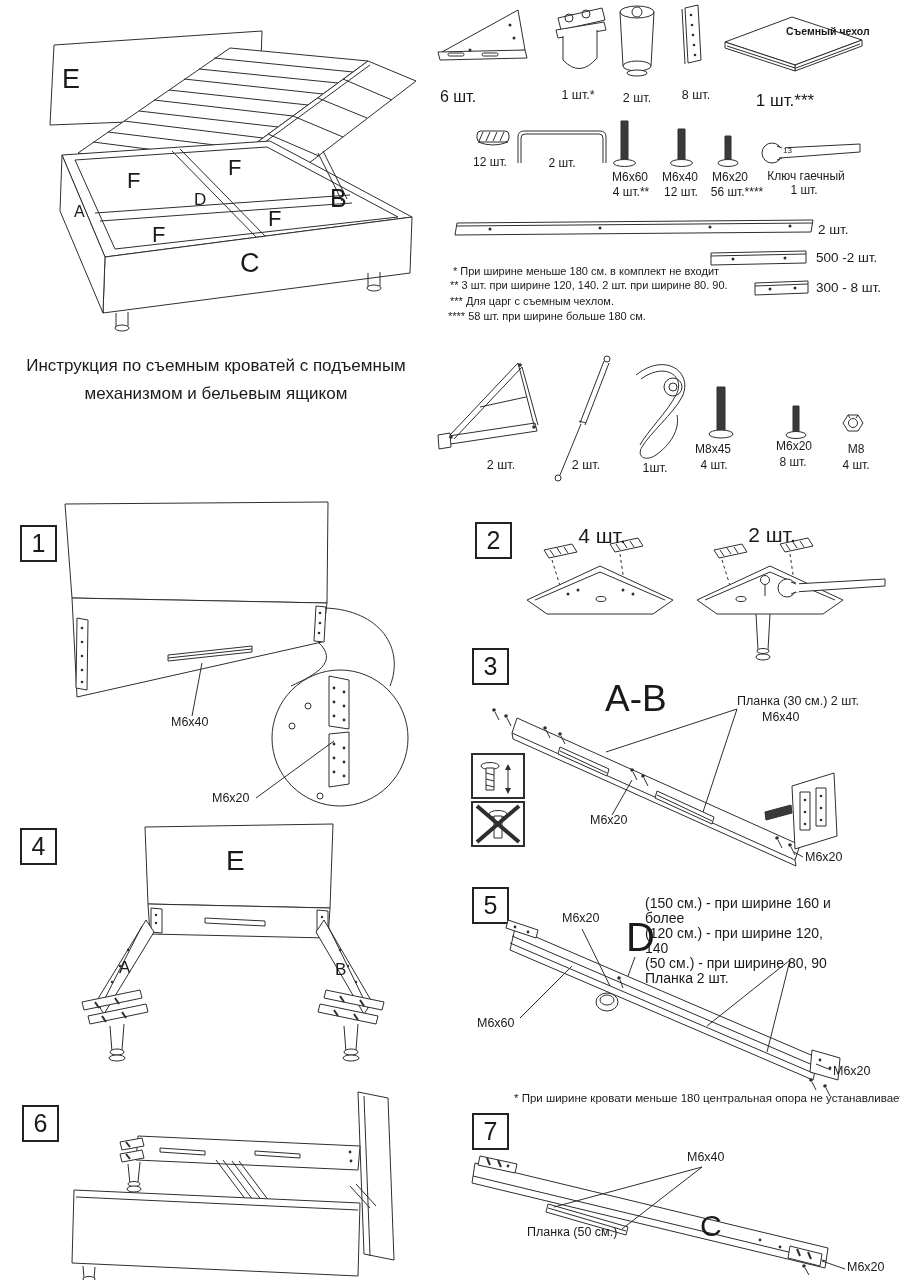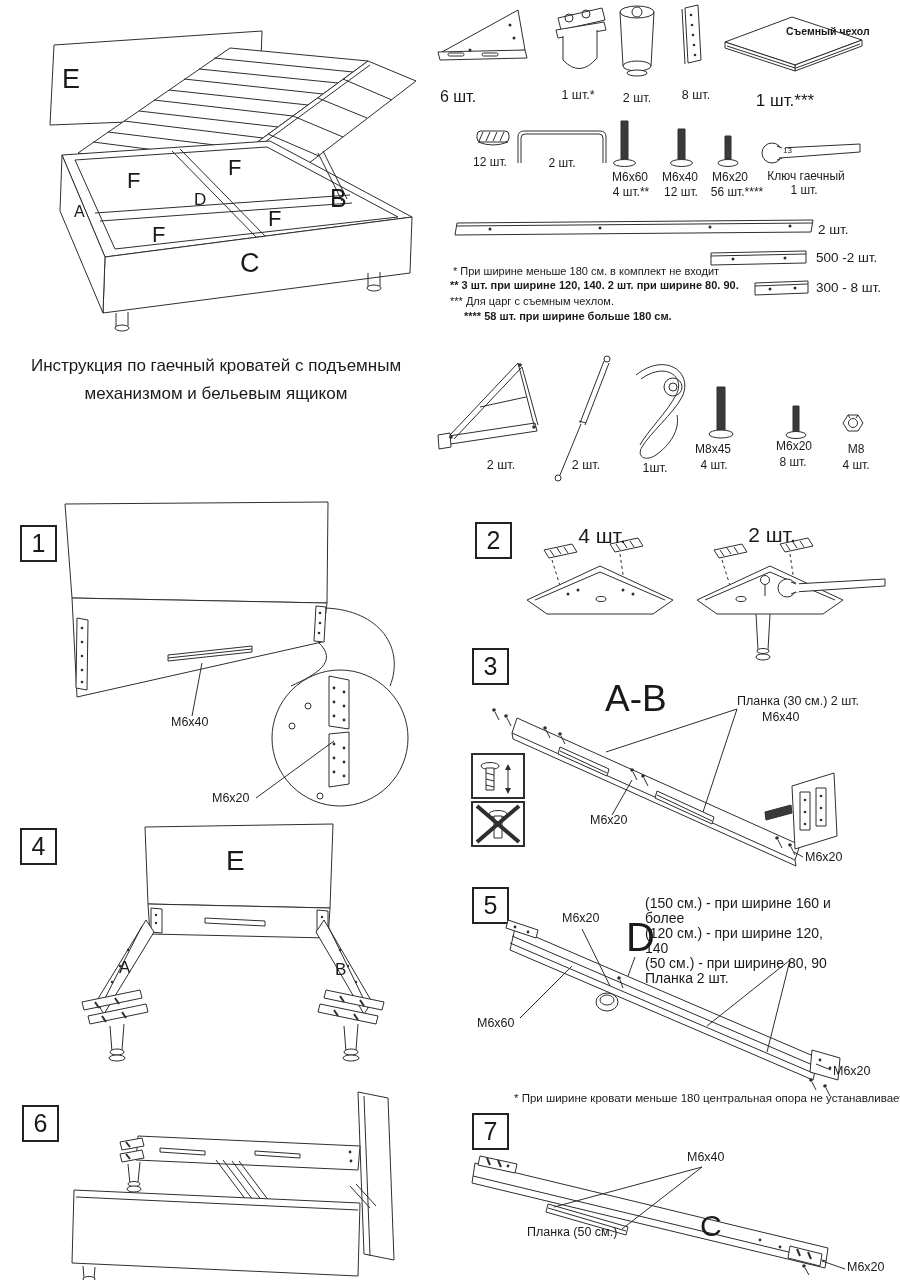--- a/index.html
+++ b/index.html
@@ -192,26 +192,26 @@
       <polygon class="fw" points="325,68 378,66 378,78 325,80"></polygon>
       <line class="ln" x1="325" y1="71" x2="378" y2="69"></line>
       <circle class="dot" cx="340" cy="74" r="1.5"></circle>
         <circle class="dot" cx="365" cy="73" r="1.5"></circle>
     </g>
   </svg>
   <div class="t" style="left:818px;top:222px;font-size:13.5px">2 шт.</div>
   <div class="t" style="left:816px;top:250px;font-size:13.5px">500 -2 шт.</div>
   <div class="t" style="left:816px;top:280px;font-size:13.5px">300 - 8 шт.</div>
   <div class="t note" style="left:453px;top:265px">* При ширине меньше 180 см. в комплект не входит</div>
-  <div class="t note" style="left:450px;top:279px;font-weight:700">** 3 шт. при ширине  120, 140. 2 шт. при ширине 80. 90.</div>
+  <div class="t note" style="left:450px;top:279px;font-weight:400">** 3 шт. при ширине  120, 140. 2 шт. при ширине 80. 90.</div>
   <div class="t note" style="left:450px;top:295px">*** Для царг с съемным чехлом.</div>
-  <div class="t note" style="left:464px;top:310px;font-weight:700">**** 58 шт. при ширине больше 180 см.</div>
+  <div class="t note" style="left:448px;top:310px;font-weight:400">**** 58 шт. при ширине больше 180 см.</div>
 
   <div class="t" style="left:0;top:352px;width:432px;text-align:center;font-size:17px;line-height:28px;white-space:normal">
-    <div>Инструкция по гаечный кроватей с подъемным</div>
+    <div>Инструкция по съемным кроватей с подъемным</div>
     <div>механизмом и бельевым ящиком</div>
   </div>
 
   <svg style="left:430px;top:335px" width="470" height="150" viewBox="0 0 470 150">
     <g>
       <polygon class="fw" points="12,102 105,88 107,96 14,110"></polygon>
       <polygon class="fw" points="8,100 20,98 21,112 9,114"></polygon>
       <line class="ln" x1="20" y1="100" x2="88" y2="28"></line>
         <line class="ln" x1="24" y1="104" x2="92" y2="32"></line>
       <line class="ln" x1="88" y1="28" x2="104" y2="90"></line>

